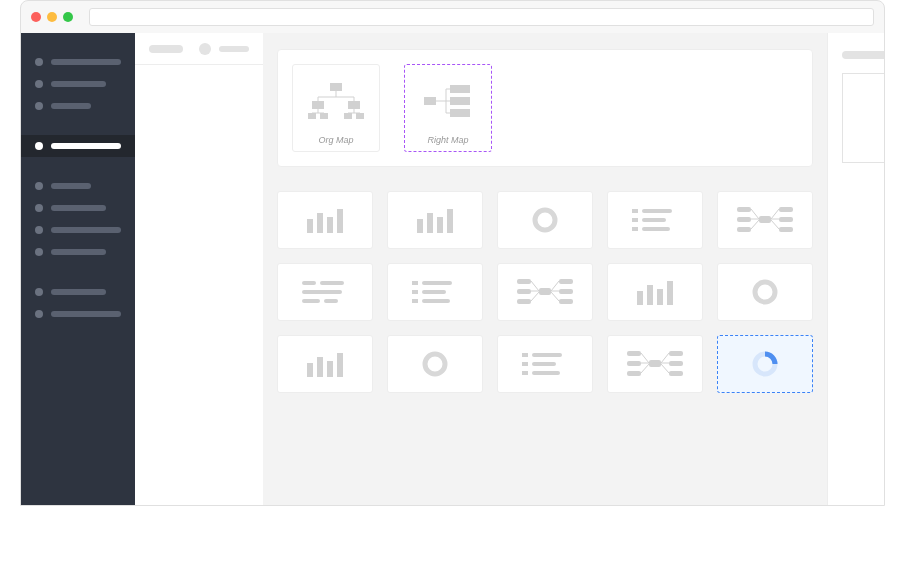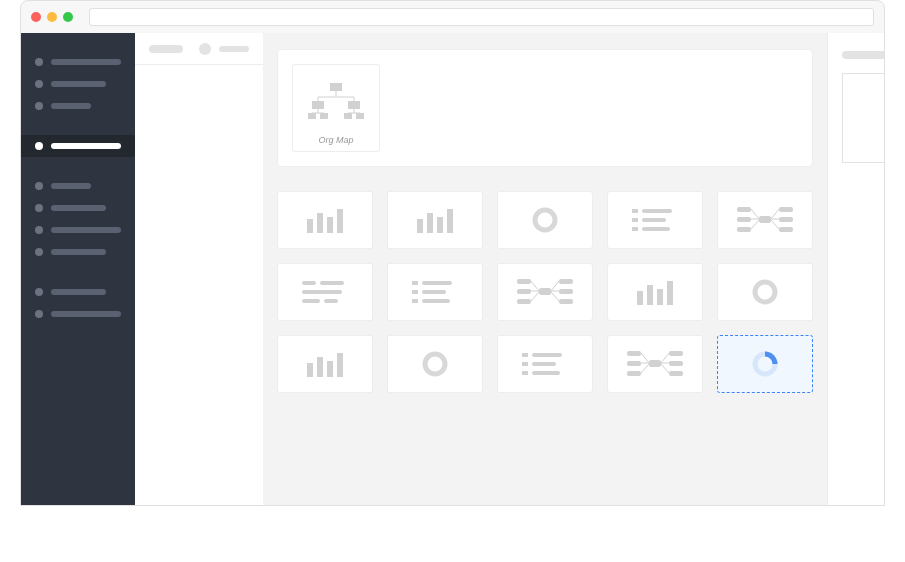--- a/index.html
+++ b/index.html
@@ -225,20 +225,36 @@
                       <rect class="gray-fill" x="0" y="32" width="8" height="6"></rect>
                       <rect class="gray-fill" x="12" y="32" width="8" height="6"></rect>
                       <line class="gray-stroke" x1="46" y1="28" x2="46" y2="32"></line>
                       <line class="gray-stroke" x1="40" y1="32" x2="52" y2="32"></line>
                       <rect class="gray-fill" x="36" y="32" width="8" height="6"></rect>
                       <rect class="gray-fill" x="48" y="32" width="8" height="6"></rect>
                     </svg>
                   </div>
                   <div class="map-label">Org  Map</div>
                 </div>
+                <div class="map-card selected">
+                  <div class="map-thumb">
+                    <svg width="56" height="40">
+                      <rect class="gray-fill" x="4" y="16" width="12" height="8"></rect>
+                      <line class="gray-stroke" x1="16" y1="20" x2="26" y2="20"></line>
+                      <line class="gray-stroke" x1="26" y1="8" x2="26" y2="32"></line>
+                      <rect class="gray-fill" x="30" y="4" width="20" height="8"></rect>
+                      <rect class="gray-fill" x="30" y="16" width="20" height="8"></rect>
+                      <rect class="gray-fill" x="30" y="28" width="20" height="8"></rect>
+                      <line class="gray-stroke" x1="26" y1="8" x2="30" y2="8"></line>
+                      <line class="gray-stroke" x1="26" y1="20" x2="30" y2="20"></line>
+                      <line class="gray-stroke" x1="26" y1="32" x2="30" y2="32"></line>
+                    </svg>
+                  </div>
+                  <div class="map-label">Right Map</div>
+                </div>
               </div>
             <div class="grid" id="grid">
                 <div class="chart-card">
                   <div>
                     <svg width="44" height="30">
                       <rect class="gray-fill" x="4" y="14" width="6" height="14"></rect>
                       <rect class="gray-fill" x="14" y="8" width="6" height="20"></rect>
                       <rect class="gray-fill" x="24" y="12" width="6" height="16"></rect>
                       <rect class="gray-fill" x="34" y="4" width="6" height="24"></rect>
                     </svg>

